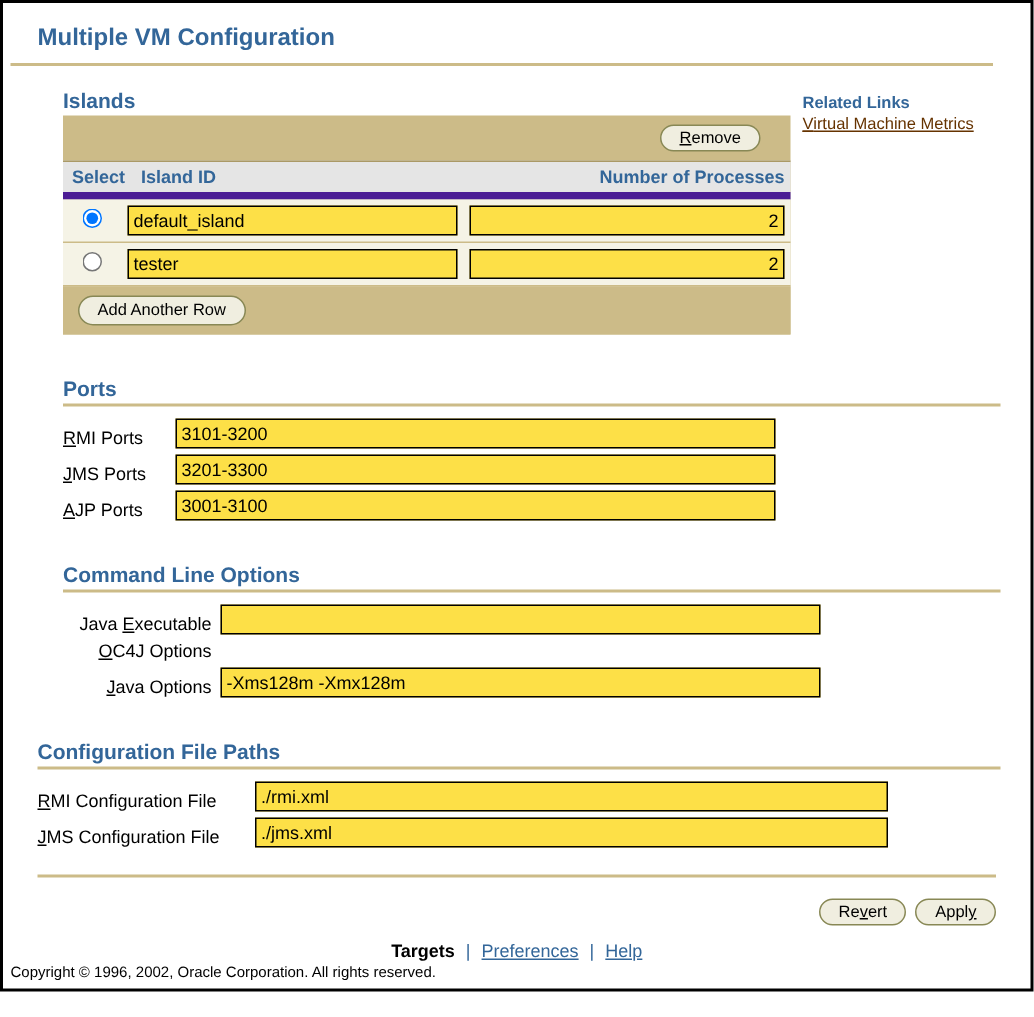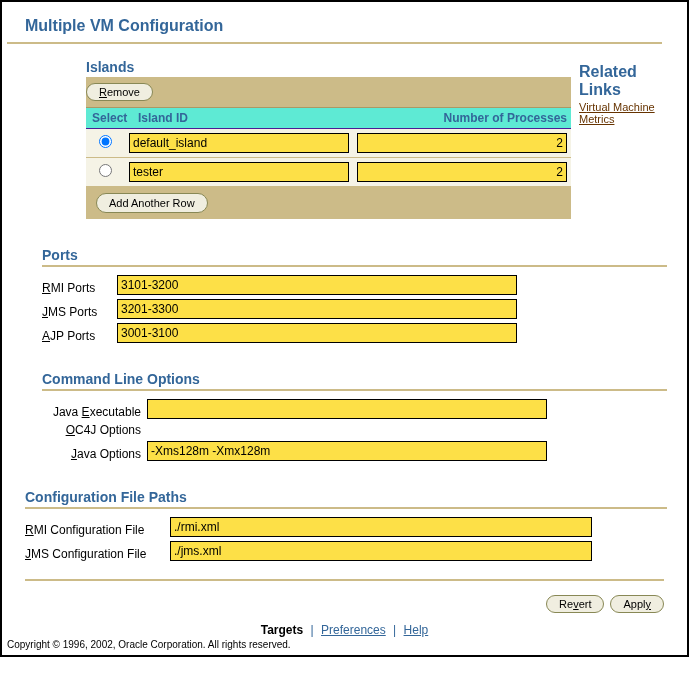--- a/index.html
+++ b/index.html
@@ -3,29 +3,29 @@
 <meta charset="utf-8">
 <style>
 * { box-sizing: border-box; margin: 0; padding: 0; }
 body { font-family: Arial, Helvetica, sans-serif; font-size: 12px; background: #fff; width: 689px; border: 2px solid #000; padding: 10px 5px 5px 5px; }
 .page-title { color: #336699; font-size: 16px; font-weight: bold; padding: 5px 0 5px 18px; }
 .hr-tan { height: 2px; background: #ccbb88; margin: 2px 20px 15px 0; }
 .content { padding-left: 35px; padding-right: 15px; }
 .section-title { color: #336699; font-size: 14px; font-weight: bold; margin-bottom: 2px; }
 .section-rule { height: 2px; background: #ccbb88; margin-bottom: 8px; }
 .top-row { display: flex; gap: 8px; }
-.islands-area { width: 485px; margin-left: 44px; }
+.islands-area { width: 485px; }
 .related { padding-top: 4px; }
-.related-title { color: #336699; font-weight: bold; font-size: 16px; margin-bottom: 2px; }
+.related-title { color: #336699; font-weight: bold; font-size: 11px; margin-bottom: 2px; }
 .related-link { color: #663300; text-decoration: underline; font-size: 11px; cursor: pointer; }
 .tbl-outer { background: #ccbb88; }
-.tbl-btnrow { display: flex; padding: 6px 9px 6px 0; }
+.tbl-btnrow { display: flex; justify-content: flex-end; padding: 6px 20px 6px 0; }
 .btn-pill { background: #f0eee0; border: 1px solid #888855; border-radius: 12px; padding: 2px 12px; font-family: inherit; font-size: 11px; cursor: pointer; }
 .btn-under { text-decoration: underline; text-decoration-color: #000; }
-.tbl-header { display: flex; background: #5eead4; border-top: 1px solid #aa9966; border-bottom: 1px solid #4c1d95; }
+.tbl-header { display: flex; background: #e5e5e5; border-top: 1px solid #aa9966; border-bottom: 5px solid #4c1d95; }
 .tbl-header > div { padding: 3px 6px; color: #336699; font-weight: bold; font-size: 12px; }
 .col-select { width: 46px; text-align: left; }
 .col-island { flex: 1; }
 .col-num { width: 220px; text-align: right; padding-right: 4px !important; }
 .tbl-row { display: flex; background: #f5f3e6; border-bottom: 1px solid #ccbb88; min-height: 29px; align-items: center; }
 .tbl-row .cell { padding: 2px 4px; }
 .tbl-row .col-select { text-align: center; }
 input[type=radio] { cursor: pointer; }
 .in-text { font-family: inherit; font-size: 12px; border: 1px solid #000; padding: 2px 3px; background: #fde047; }
 .in-island { width: 220px; }

